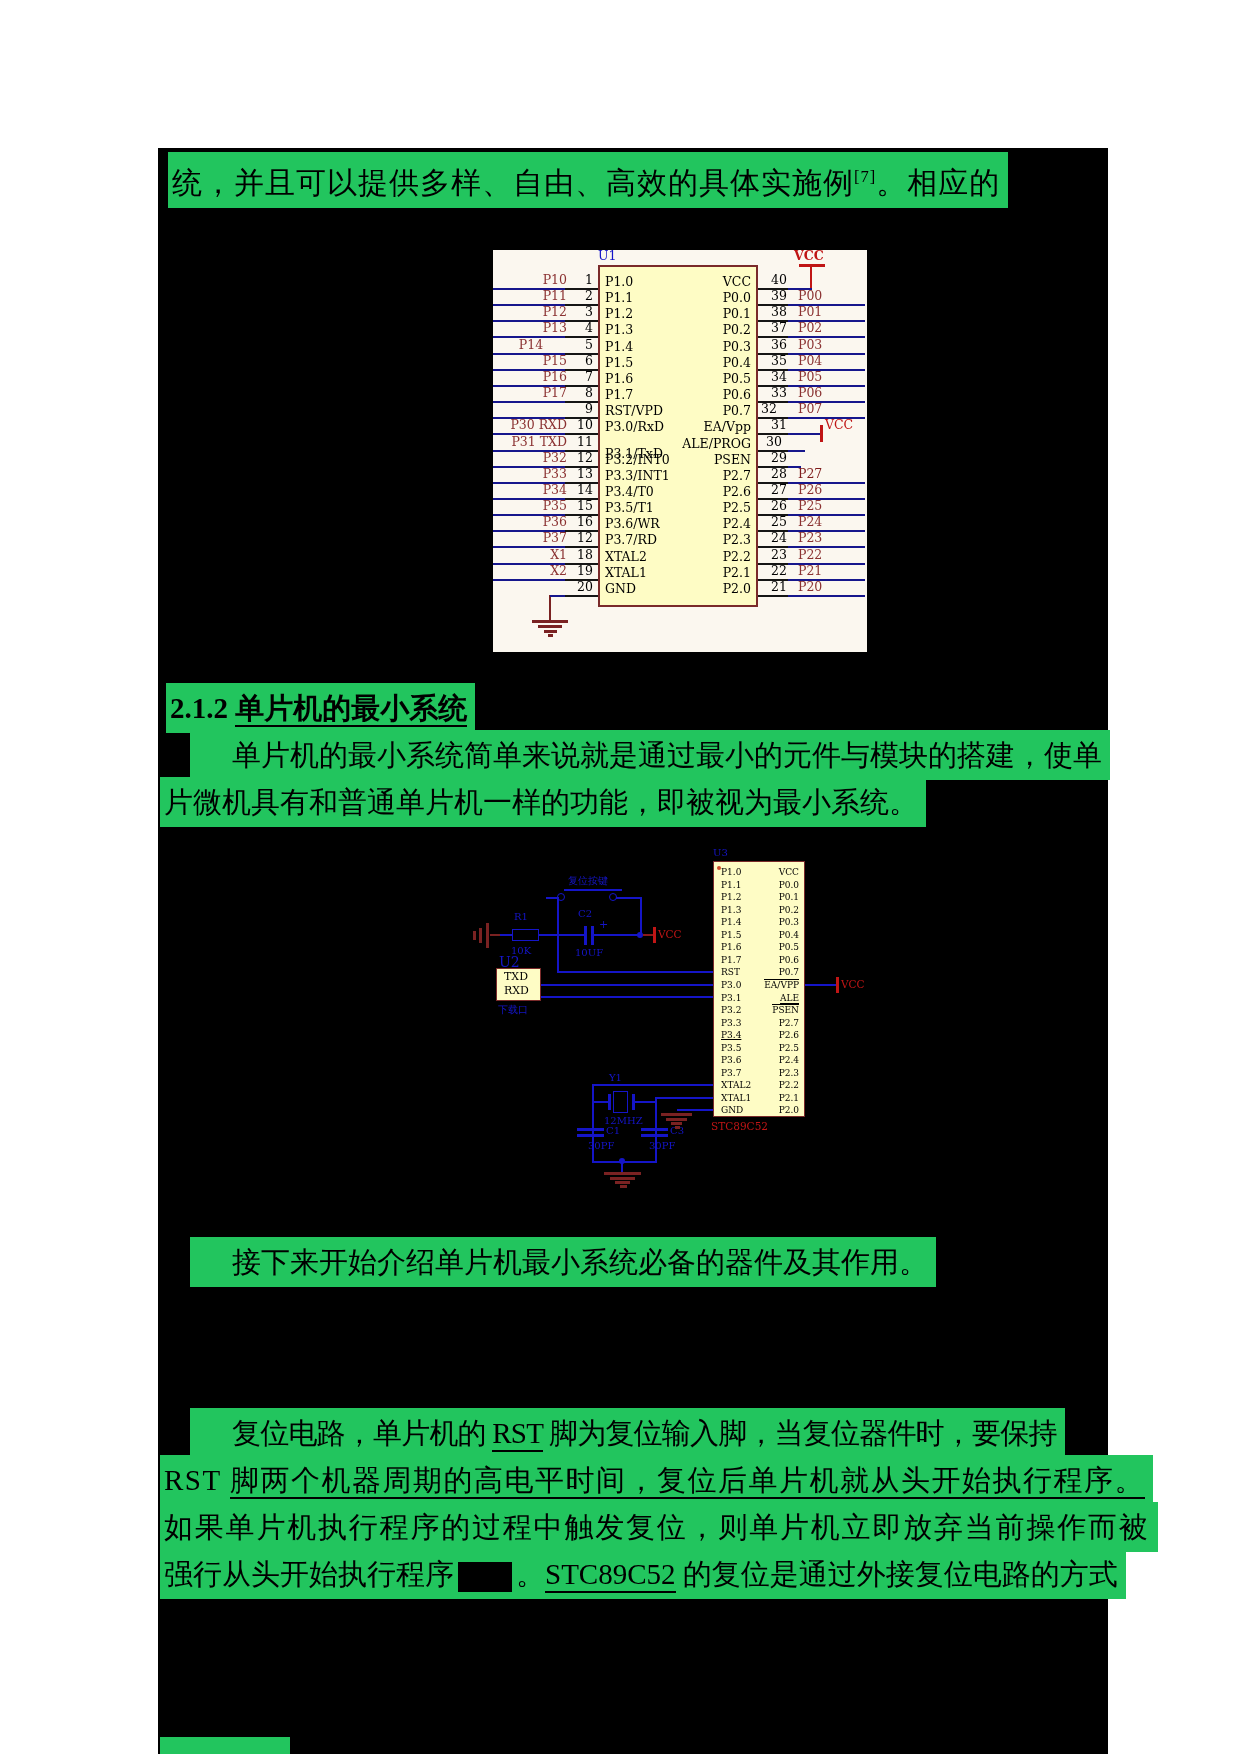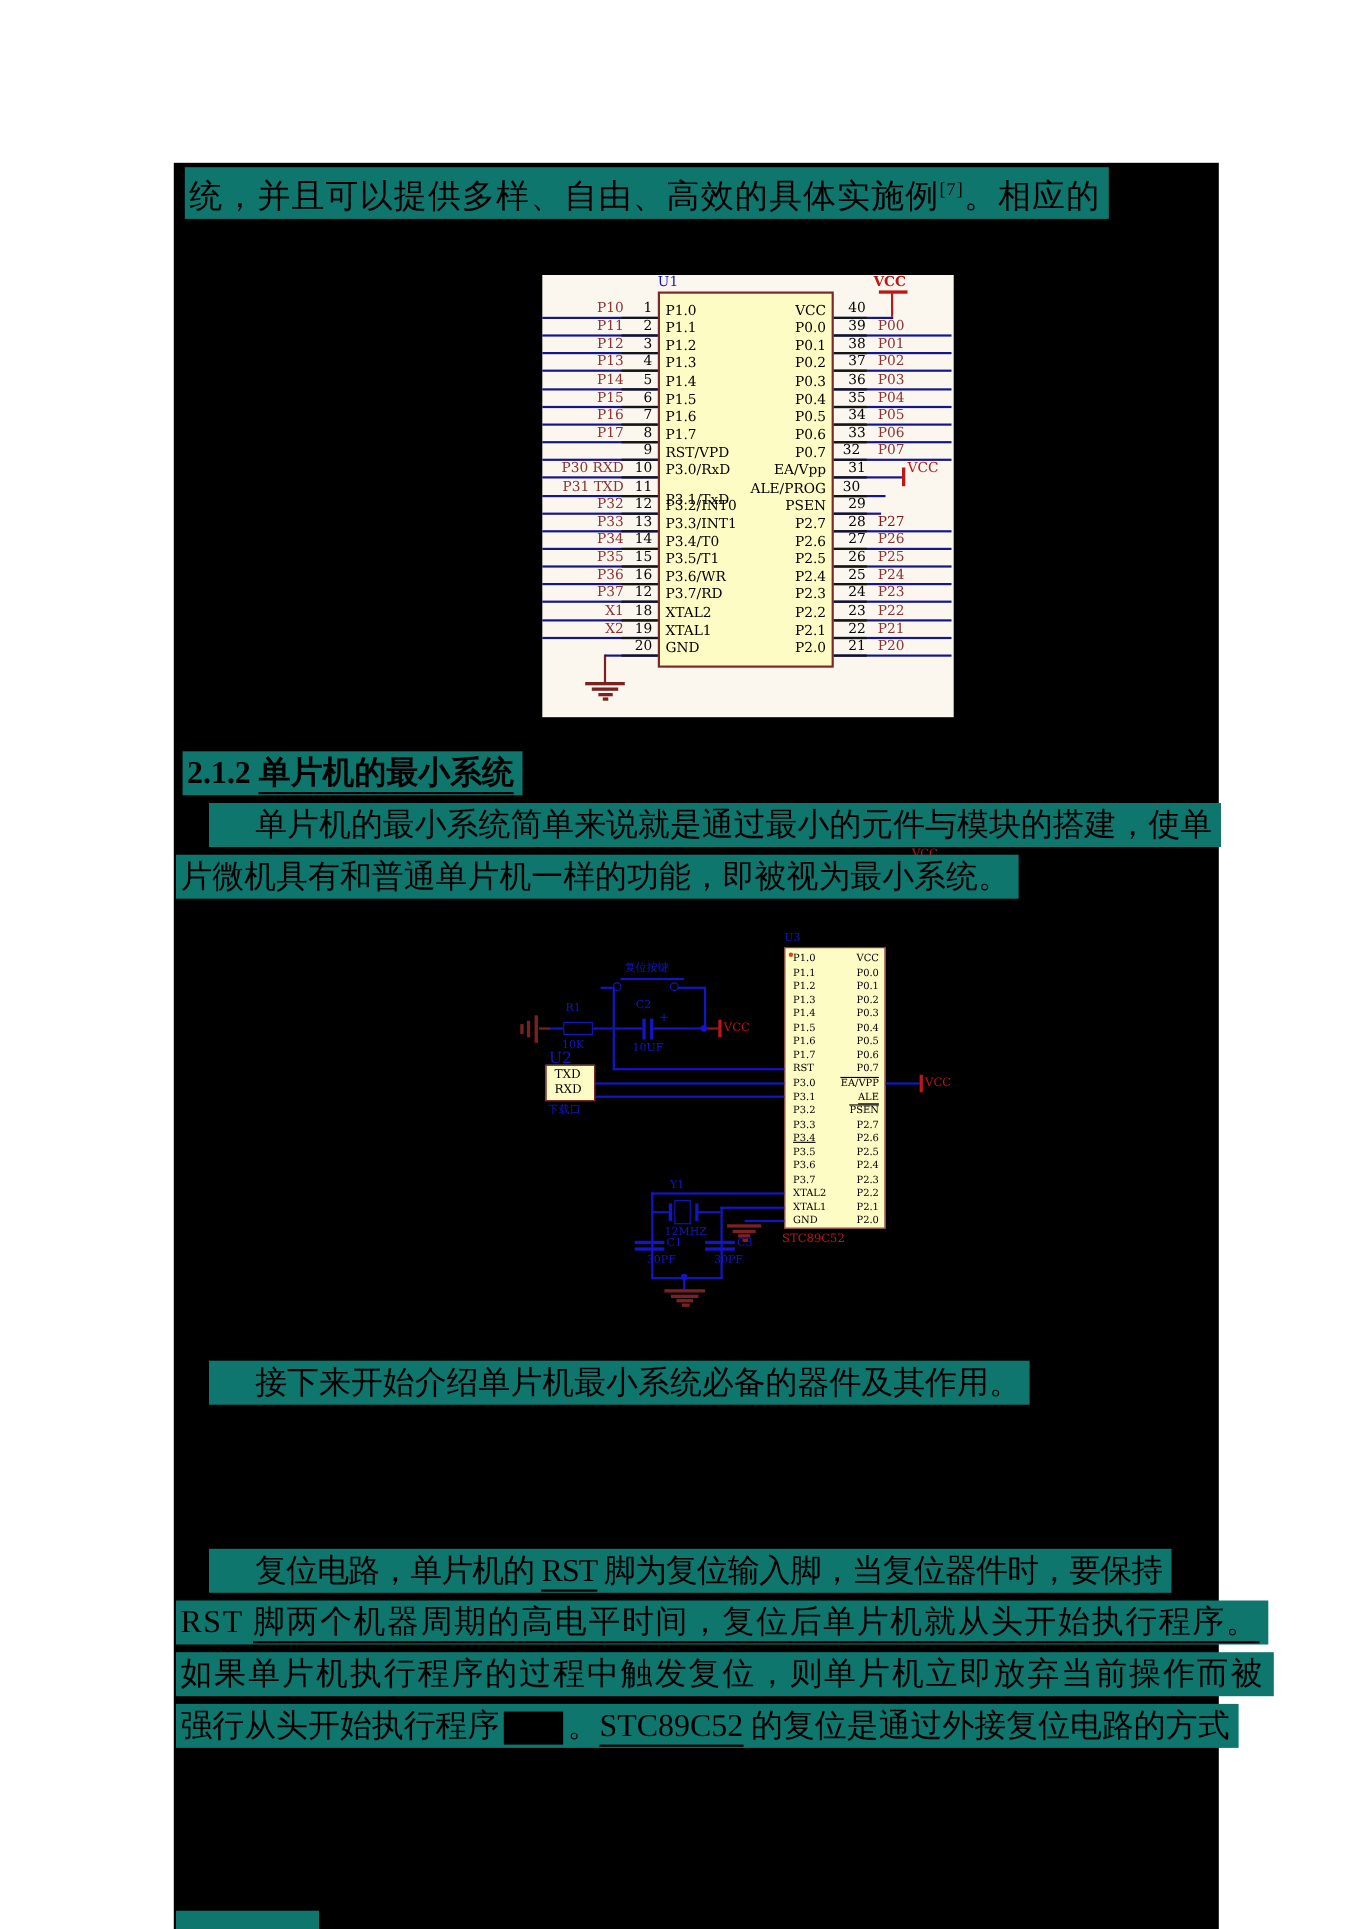--- a/index.html
+++ b/index.html
@@ -1,20 +1,20 @@
 <!DOCTYPE html>
 <html><head>
 <meta charset="utf-8">
 <style>
   html,body{margin:0;padding:0;}
   body{width:1240px;height:1754px;position:relative;background:#ffffff;overflow:hidden;
        font-family:"Liberation Serif","DejaVu Serif",serif;}
   .blackout{position:absolute;background:#000;}
-  .strip{position:absolute;background:#0f766e;color:#000;white-space:nowrap;
-         font-size:29px;line-height:36px;padding:2px 8px 2px 4px;z-index:6;}
+  .strip{position:absolute;background:#22c55e;color:#000;white-space:nowrap;
+         font-size:29px;line-height:46px;padding:2px 8px 2px 4px;z-index:6;}
   .strip sup{font-size:0.55em;vertical-align:super;}
   .u{border-bottom:2px solid #000;padding-bottom:1px;}
   .redact{display:inline-block;width:54px;height:30px;background:#000;vertical-align:middle;margin:0 4px;}
   .a{position:absolute;}
   #s1{position:absolute;left:493px;top:250px;width:374px;height:402px;background:#FBF7EF;z-index:4;
       font-family:"DejaVu Serif",serif;font-size:12.5px;line-height:15px;color:#000;}
   #s2{position:absolute;left:400px;top:750px;width:540px;height:450px;z-index:4;
       font-family:"DejaVu Serif",serif;font-size:9px;line-height:12px;color:#000;}
   .chipbox{position:absolute;background:#FEFCC5;border:2px solid #7A2A2A;box-sizing:border-box;}
   .blue{color:#1515C8;}
@@ -79,21 +79,21 @@
     <div class="a" style="left: 2px; top: 70px; width: 72px; text-align: right; color: rgb(139, 50, 50);">P13</div>
     <div class="a" style="left: 78px; top: 70px; width: 22px; text-align: right;">4</div>
     <div class="a" style="left: 112px; top: 72px;">P1.3</div>
     <div class="a" style="left: 150px; top: 72px; width: 108px; text-align: right;">P0.2</div>
     <div class="a" style="left: 265px; top: 86px; width: 107px; height: 2px; background: rgb(22, 22, 140);"></div>
     <div class="a" style="left: 265px; top: 86px; width: 30px; height: 2px; background: rgb(21, 21, 21);"></div>
     <div class="a" style="left: 268px; top: 70px; width: 26px; text-align: right;">37</div>
     <div class="a" style="left: 305px; top: 70px; width: 48px; color: rgb(139, 50, 50);">P02</div>
     <div class="a" style="left: 0px; top: 103px; width: 105px; height: 2px; background: rgb(22, 22, 140);"></div>
     <div class="a" style="left: 72px; top: 103px; width: 33px; height: 2px; background: rgb(21, 21, 21);"></div>
-    <div class="a" style="left: 2px; top: 87px; width: 72px; text-align: right; color: rgb(139, 50, 50);">P14</div>
+    <div class="a" style="left: 2px; top: 87px; width: 72px; text-align: center; color: rgb(139, 50, 50);">P14</div>
     <div class="a" style="left: 78px; top: 87px; width: 22px; text-align: right;">5</div>
     <div class="a" style="left: 112px; top: 89px;">P1.4</div>
     <div class="a" style="left: 150px; top: 89px; width: 108px; text-align: right;">P0.3</div>
     <div class="a" style="left: 265px; top: 103px; width: 107px; height: 2px; background: rgb(22, 22, 140);"></div>
     <div class="a" style="left: 265px; top: 103px; width: 30px; height: 2px; background: rgb(21, 21, 21);"></div>
     <div class="a" style="left: 268px; top: 87px; width: 26px; text-align: right;">36</div>
     <div class="a" style="left: 305px; top: 87px; width: 48px; color: rgb(139, 50, 50);">P03</div>
     <div class="a" style="left: 0px; top: 119px; width: 105px; height: 2px; background: rgb(22, 22, 140);"></div>
     <div class="a" style="left: 72px; top: 119px; width: 33px; height: 2px; background: rgb(21, 21, 21);"></div>
     <div class="a" style="left: 2px; top: 103px; width: 72px; text-align: right; color: rgb(139, 50, 50);">P15</div>
@@ -124,21 +124,21 @@
     <div class="a" style="left: 265px; top: 151px; width: 30px; height: 2px; background: rgb(21, 21, 21);"></div>
     <div class="a" style="left: 268px; top: 135px; width: 26px; text-align: right;">33</div>
     <div class="a" style="left: 305px; top: 135px; width: 48px; color: rgb(139, 50, 50);">P06</div>
     <div class="a" style="left: 0px; top: 167px; width: 105px; height: 2px; background: rgb(22, 22, 140);"></div>
     <div class="a" style="left: 72px; top: 167px; width: 33px; height: 2px; background: rgb(21, 21, 21);"></div>
     <div class="a" style="left: 78px; top: 151px; width: 22px; text-align: right;">9</div>
     <div class="a" style="left: 112px; top: 153px;">RST/VPD</div>
     <div class="a" style="left: 150px; top: 153px; width: 108px; text-align: right;">P0.7</div>
     <div class="a" style="left: 265px; top: 167px; width: 107px; height: 2px; background: rgb(22, 22, 140);"></div>
     <div class="a" style="left: 265px; top: 167px; width: 30px; height: 2px; background: rgb(21, 21, 21);"></div>
-    <div class="a" style="left: 268px; top: 151px; width: 26px; text-align: center;">32</div>
+    <div class="a" style="left: 268px; top: 151px; width: 26px; text-align: left;">32</div>
     <div class="a" style="left: 305px; top: 151px; width: 48px; color: rgb(139, 50, 50);">P07</div>
     <div class="a" style="left: 0px; top: 183px; width: 105px; height: 2px; background: rgb(22, 22, 140);"></div>
     <div class="a" style="left: 72px; top: 183px; width: 33px; height: 2px; background: rgb(21, 21, 21);"></div>
     <div class="a" style="left: 2px; top: 167px; width: 72px; text-align: right; color: rgb(139, 50, 50);">P30 RXD</div>
     <div class="a" style="left: 78px; top: 167px; width: 22px; text-align: right;">10</div>
     <div class="a" style="left: 112px; top: 169px;">P3.0/RxD</div>
     <div class="a" style="left: 150px; top: 169px; width: 108px; text-align: right;">EA/Vpp</div>
     <div class="a" style="left: 265px; top: 183px; width: 62px; height: 2px; background: rgb(22, 22, 140);"></div>
     <div class="a" style="left: 265px; top: 183px; width: 30px; height: 2px; background: rgb(21, 21, 21);"></div>
     <div class="a" style="left: 268px; top: 167px; width: 26px; text-align: right;">31</div>

